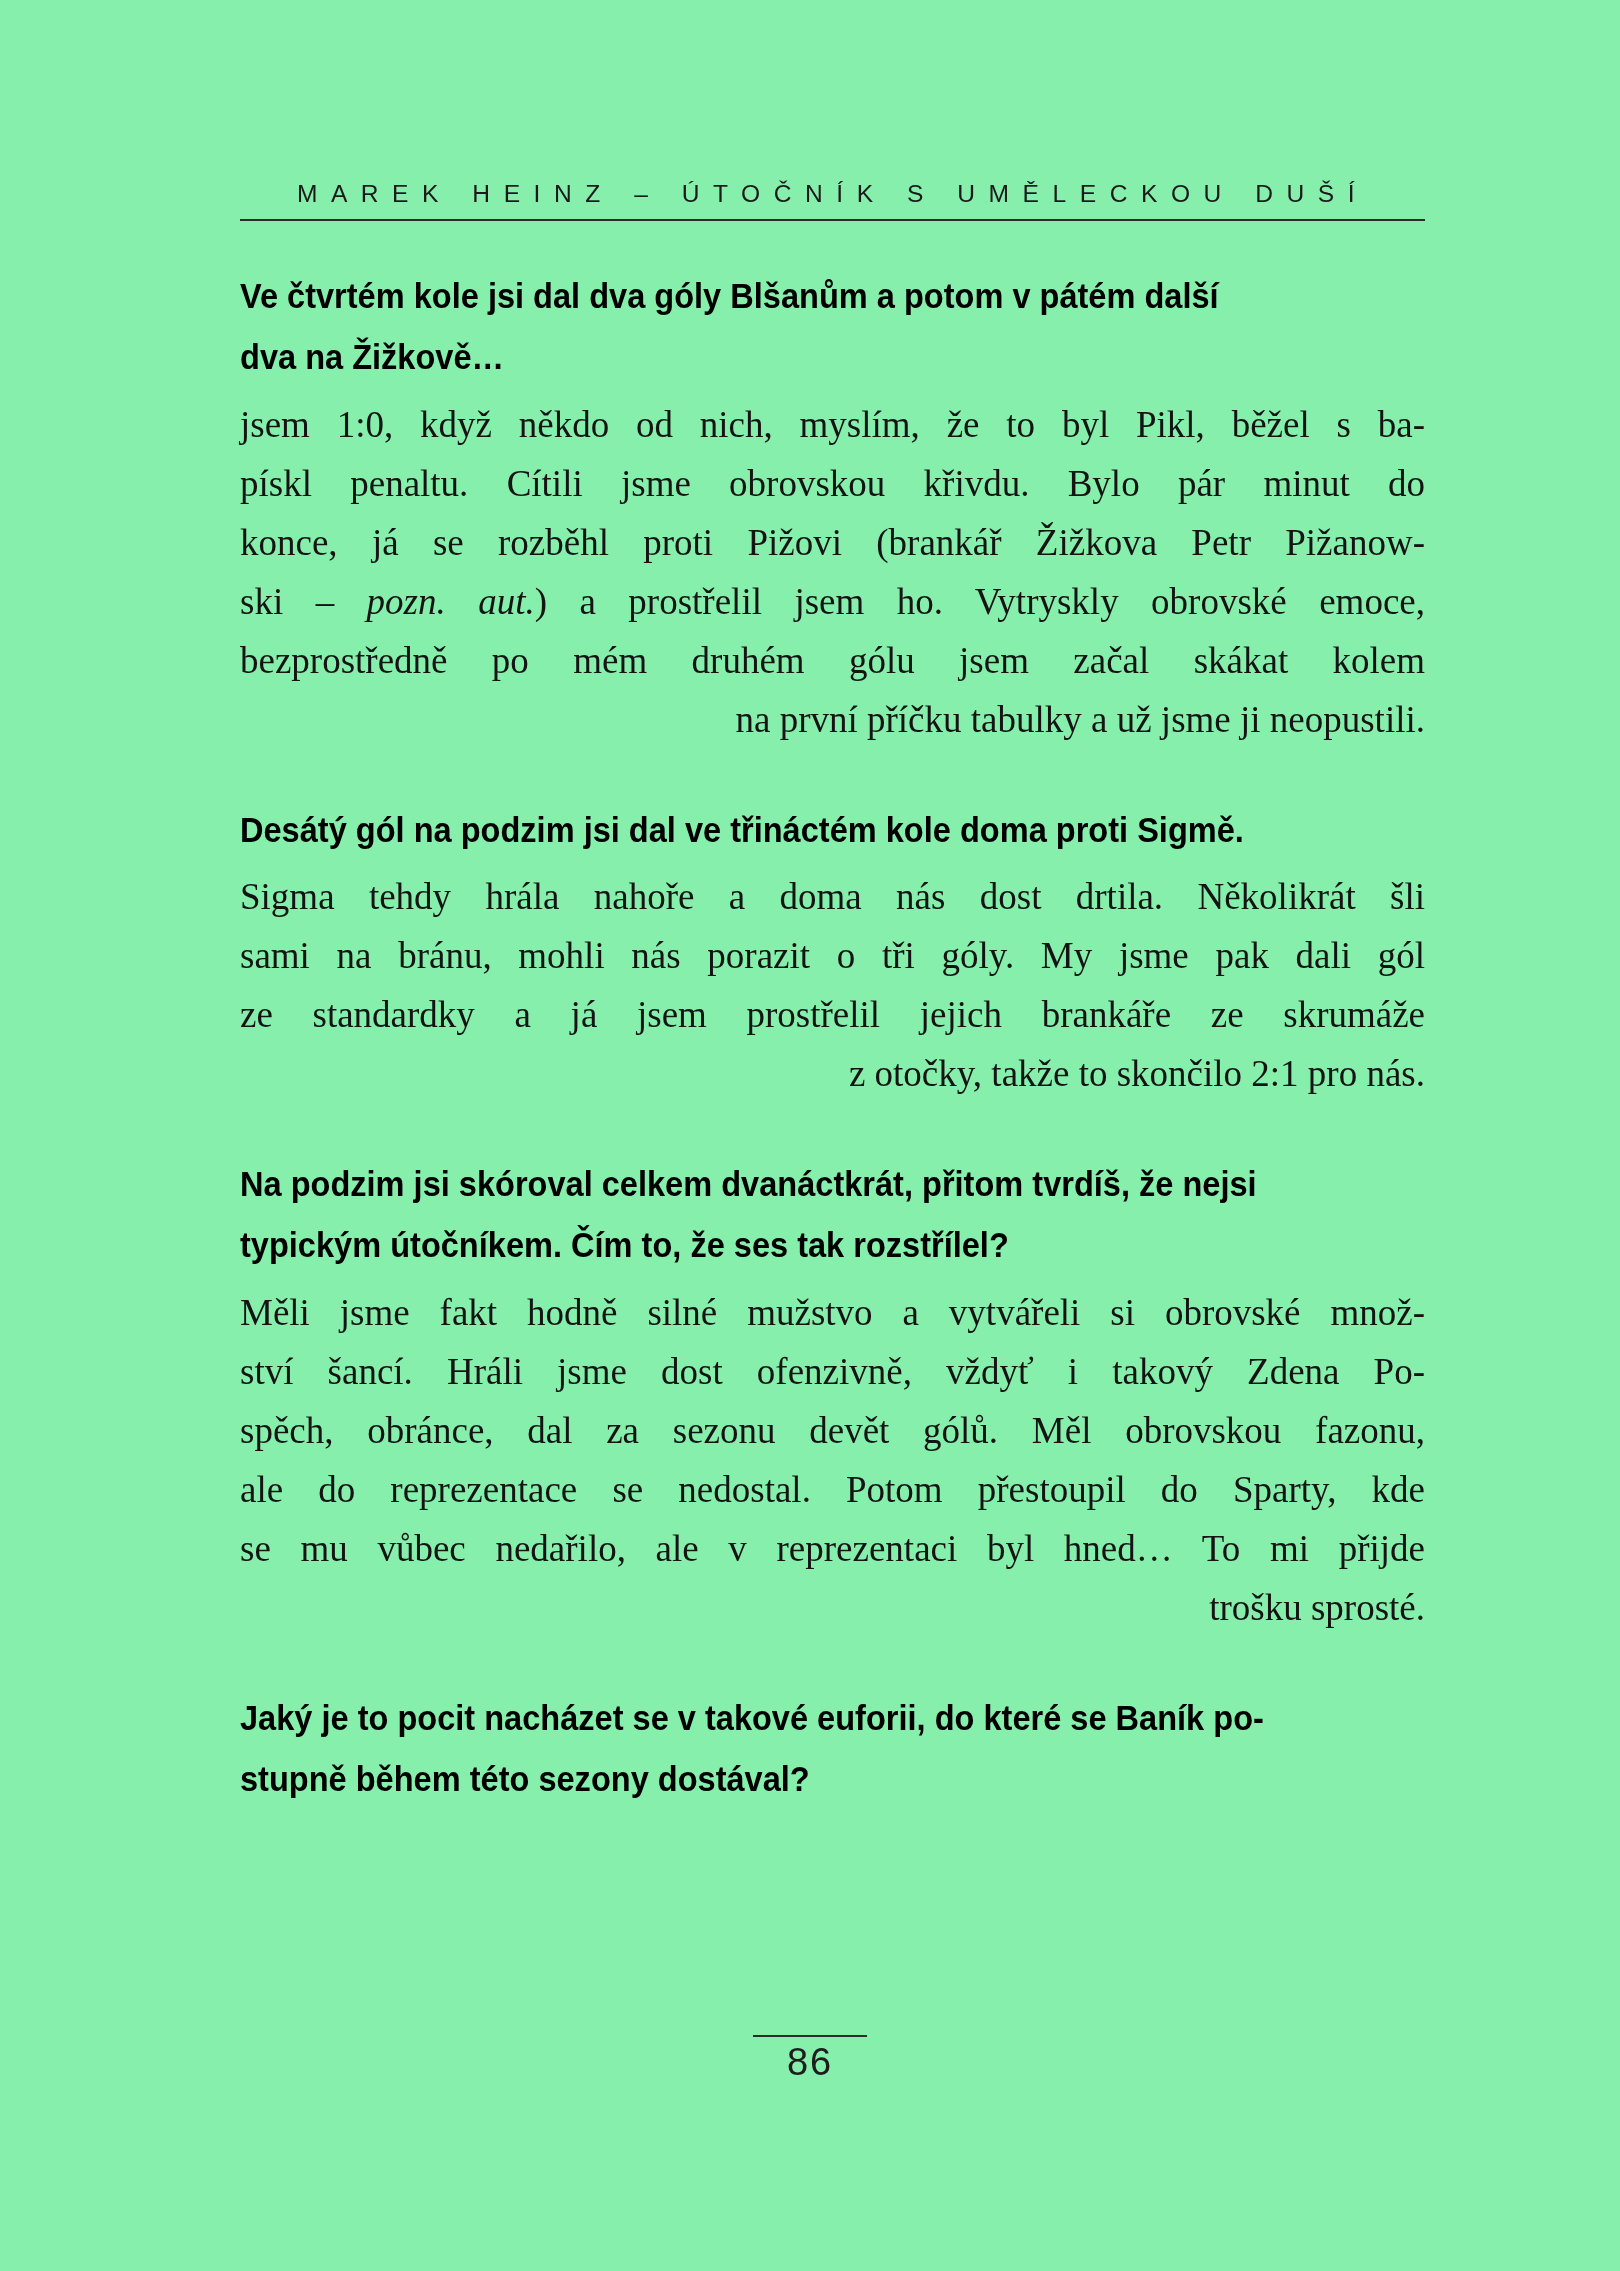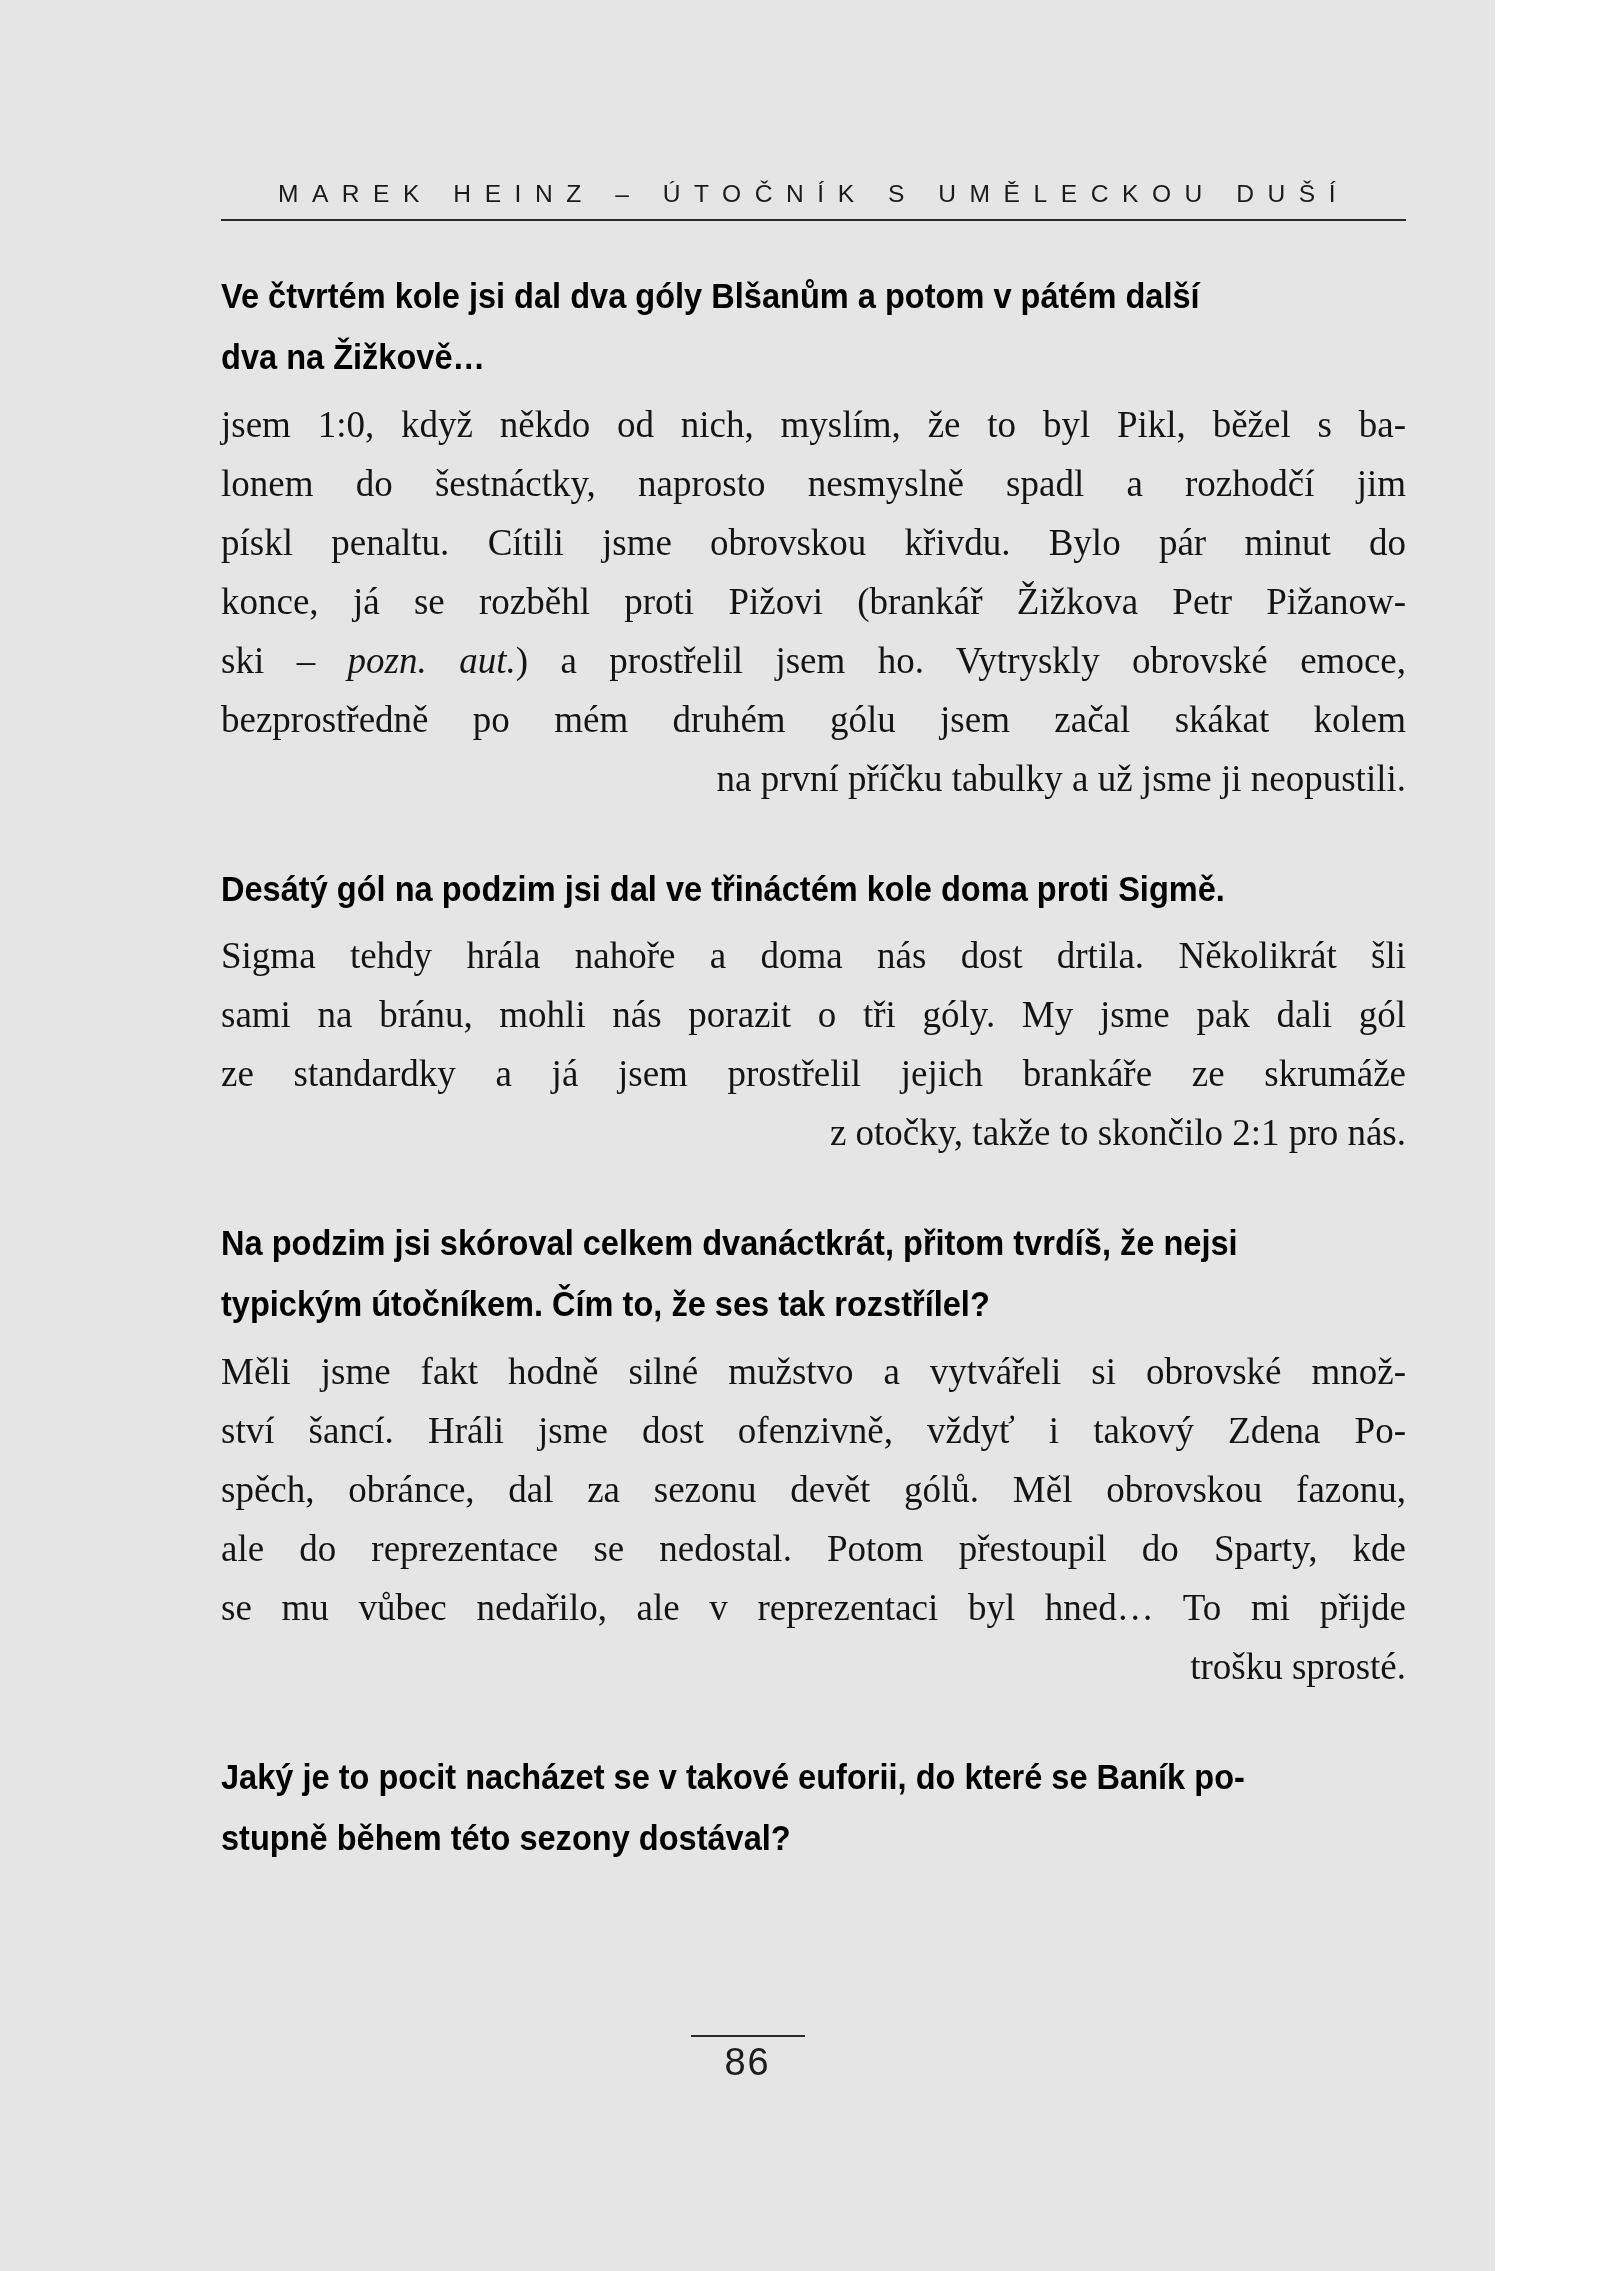--- a/index.html
+++ b/index.html
@@ -1,24 +1,25 @@
 <!DOCTYPE html>
 <html lang="cs" style="font-size:15px"><head>
 <meta charset="utf-8">
 <style>
   * { margin: 0; padding: 0; box-sizing: border-box; }
   html, body { background: #ffffff; }
   .page {
     position: relative;
-    width: 1495px;
+    width: 1620px;
     height: 2271px;
-    background: #e5e5e5;
+    background: #86efac;
     overflow: hidden;
     font-family: "Liberation Serif", serif;
     color: #121212;
+    padding-left: 19px;
   }
   .content {
     margin-left: 221px;
     width: 1185px;
     padding-top: 180px;
   }
   .running-head {
     text-align: center;
     font-family: "Liberation Sans", sans-serif;
     font-size: 24.6px;
@@ -87,21 +88,20 @@
   <div class="content">
     <div class="running-head">MAREK HEINZ – ÚTOČNÍK S UMĚLECKOU DUŠÍ</div>
     <div class="head-rule"></div>
     <main id="interview">
         <div class="block question">
           <div class="line"><span>Ve čtvrtém kole jsi dal dva góly Blšanům a potom v pátém další</span></div>
           <div class="line"><span>dva na Žižkově…</span></div>
         </div>
         <div class="block answer">
           <div class="line j"><span>jsem 1:0, když někdo od nich, myslím, že to byl Pikl, běžel s ba-</span></div>
-          <div class="line j"><span>lonem do šestnáctky, naprosto nesmyslně spadl a rozhodčí jim</span></div>
           <div class="line j"><span>pískl penaltu. Cítili jsme obrovskou křivdu. Bylo pár minut do</span></div>
           <div class="line j"><span>konce, já se rozběhl proti Pižovi (brankář Žižkova Petr Pižanow-</span></div>
           <div class="line j"><span>ski – </span><span class="it">pozn. aut.</span><span>) a prostřelil jsem ho. Vytryskly obrovské emoce,</span></div>
           <div class="line j"><span>bezprostředně po mém druhém gólu jsem začal skákat kolem</span></div>
           <div class="line para-end"><span>na první příčku tabulky a už jsme ji neopustili.</span></div>
         </div>
         <div class="block question">
           <div class="line"><span>Desátý gól na podzim jsi dal ve třináctém kole doma proti Sigmě.</span></div>
         </div>
         <div class="block answer">

